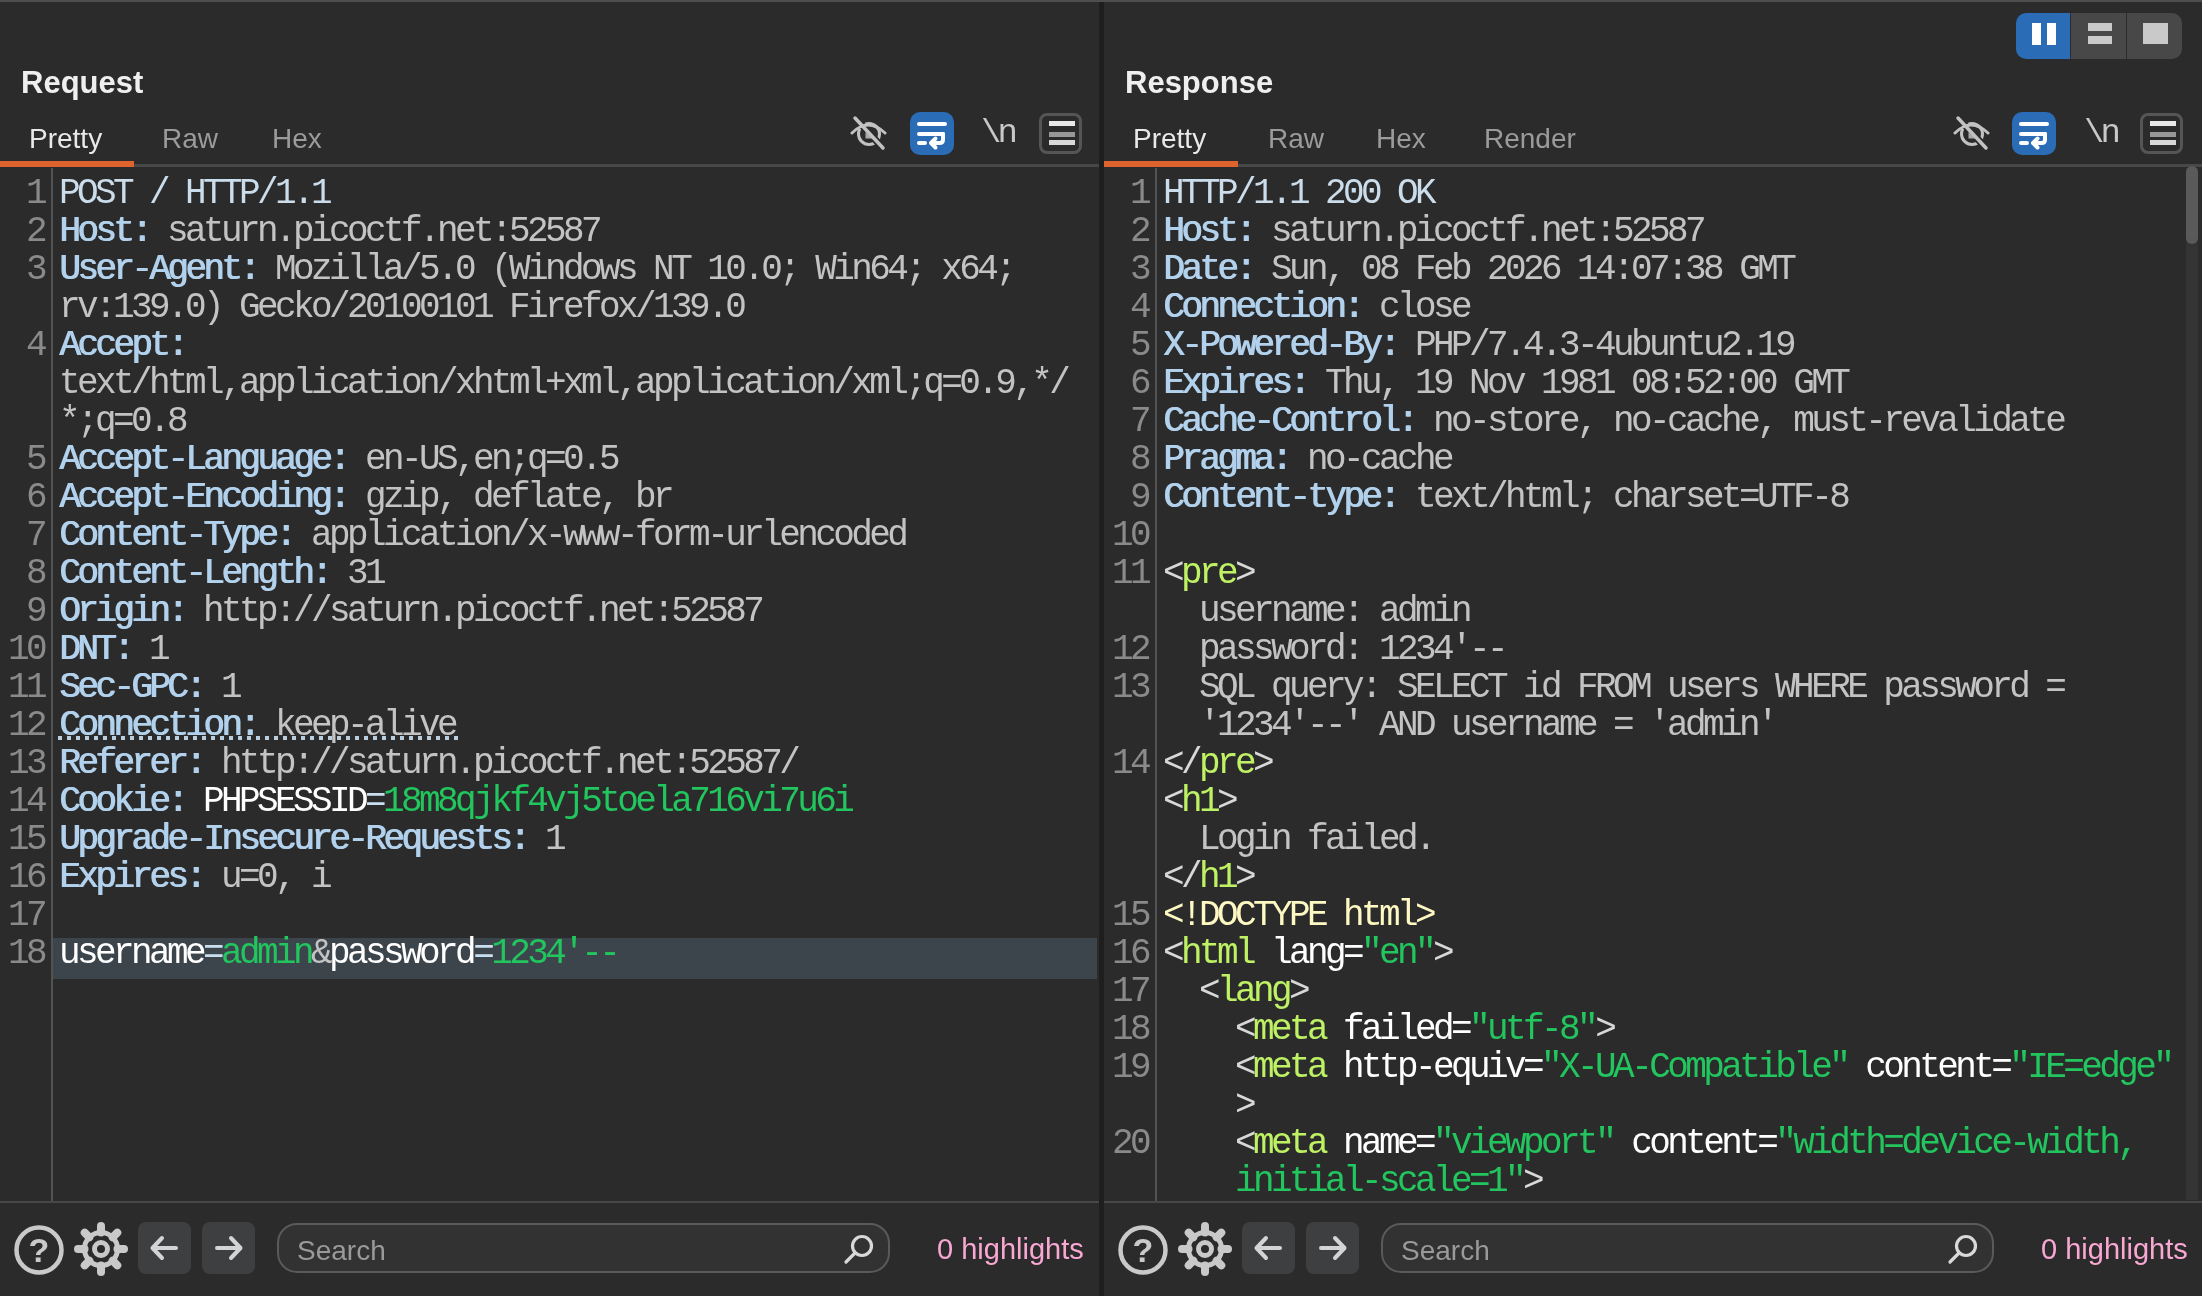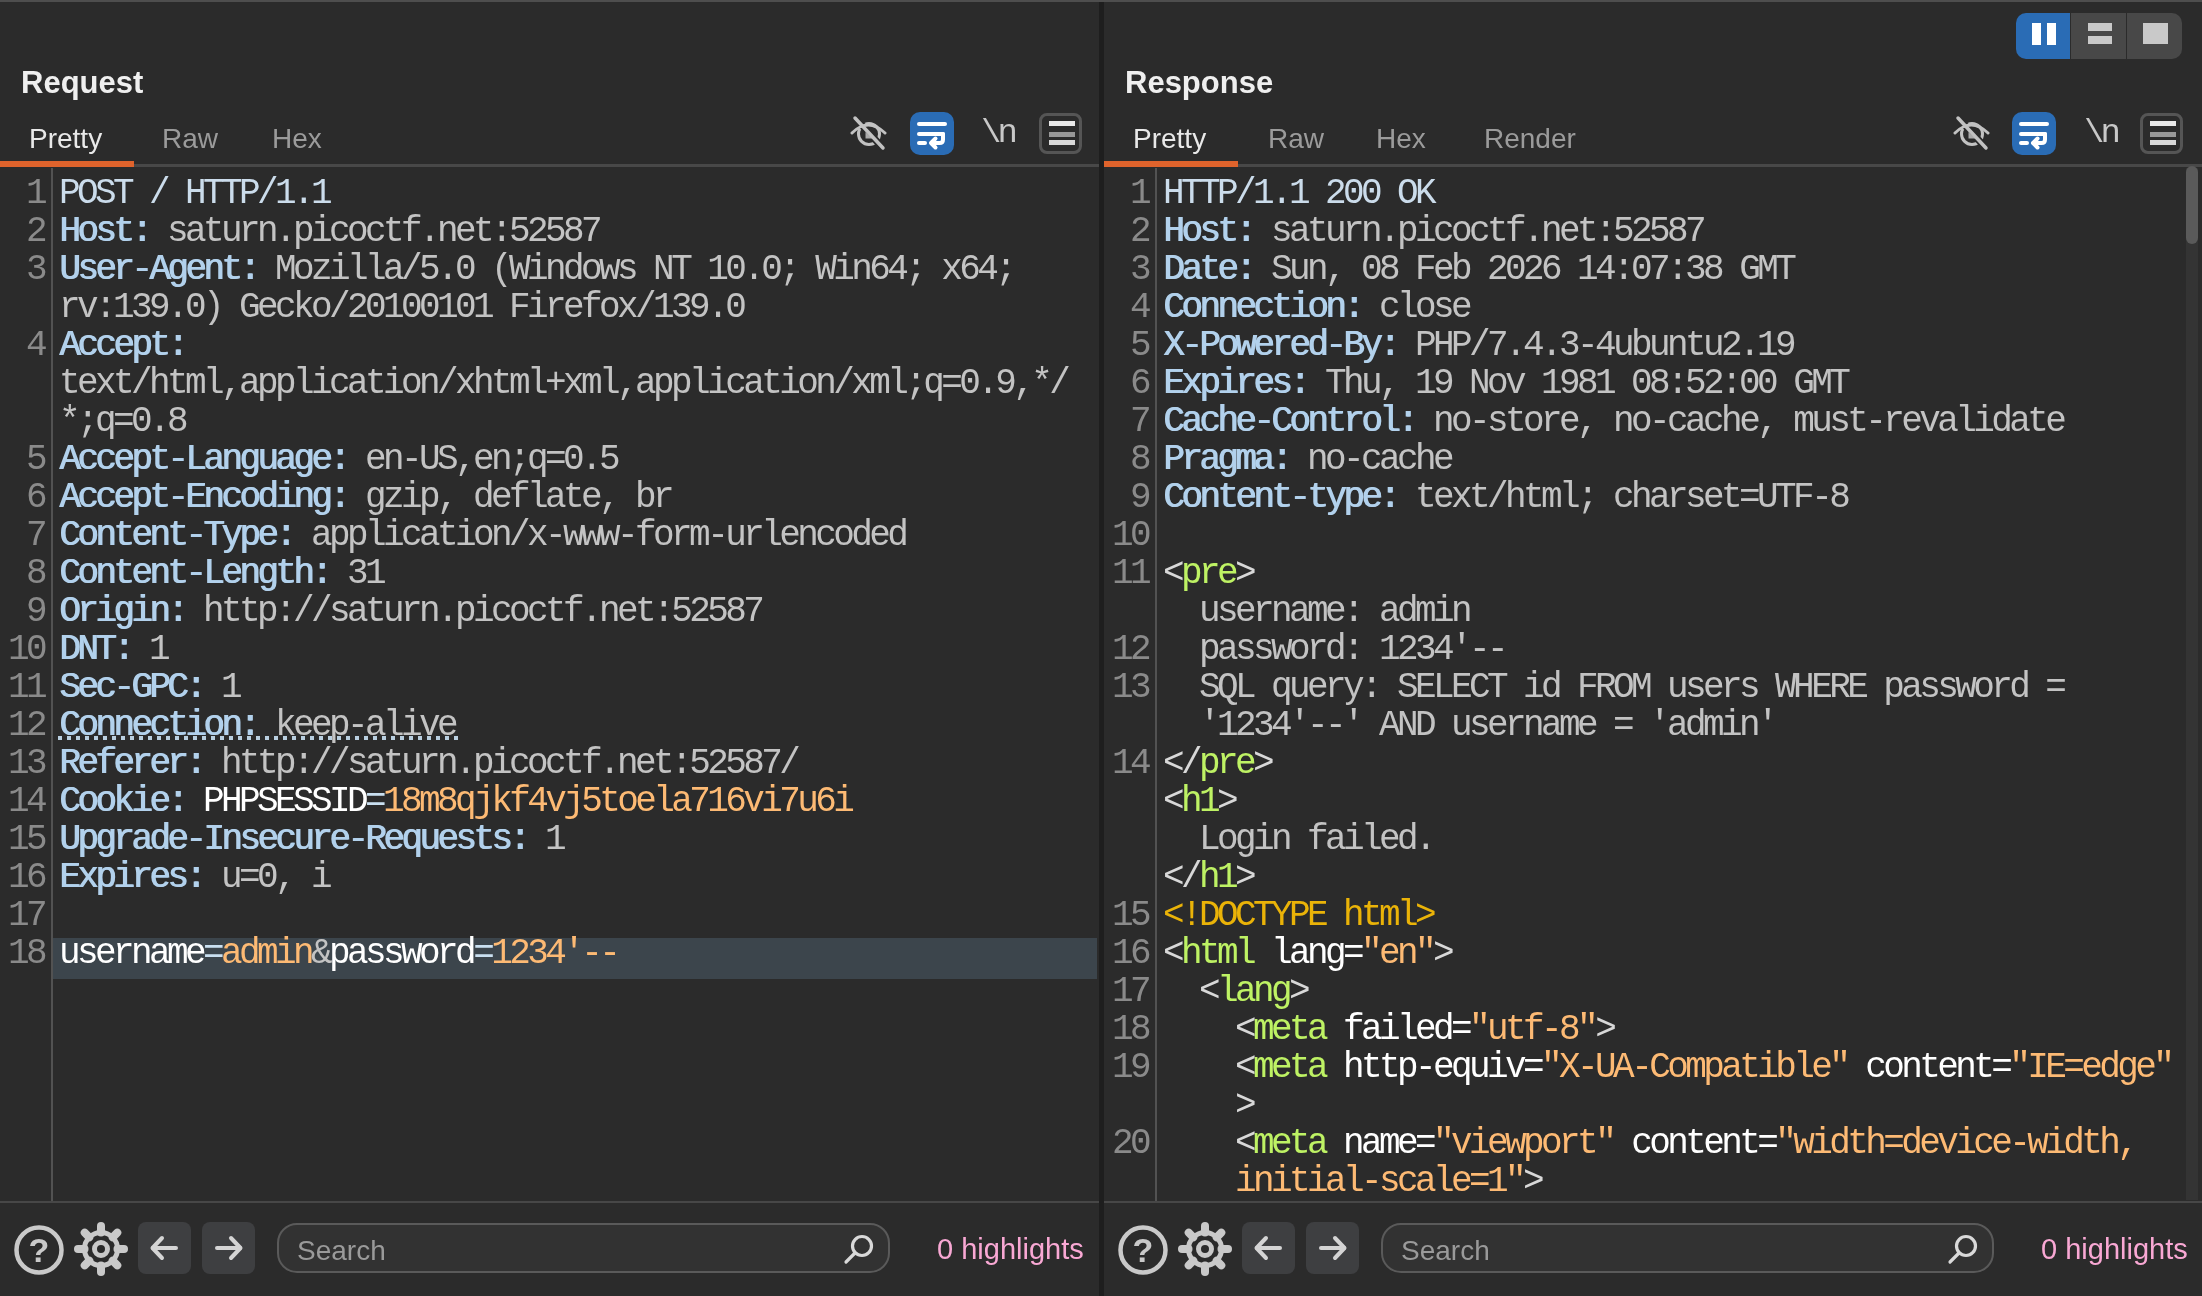--- a/index.html
+++ b/index.html
@@ -14,24 +14,24 @@
 .tabline{position:absolute;top:164px;left:0;width:100%;height:3px;background:#484848}
 .tabsel{position:absolute;top:161px;left:0;height:6px;background:#DF632C}
 .gutline{position:absolute;top:168px;left:51px;width:2px;height:1033px;background:#525252}
 pre{margin:0;font:36px/38px "Liberation Mono",monospace;letter-spacing:-3.6px;color:#C3C3C3}
 .gut{position:absolute;top:175px;left:0;width:44px;text-align:right;color:#8A8A8A}
 .code{position:absolute;top:175px;left:59px}
 .hn{color:#B2D1EC;text-shadow:1px 0 0 currentColor}
 .rq{color:#CBDCEB}
 .pn{color:#ffffff}
 .eq{color:#C9DFF0}
-.pv{color:#fdba74}
+.pv{color:#22c55e}
 .tg{color:#bef264}
 .br{color:#D8D8D8}
-.dt{color:#eab308}
+.dt{color:#fef9c3}
 .dotted{}
 .dotrow{position:absolute;left:58px;top:736px;width:400px;height:4px;background:repeating-linear-gradient(90deg,#B9CFE0 0 4px,transparent 4px 9px)}
 .hl{position:absolute;left:53px;width:1044px;height:38px;background:#3C454C}
 .botline{position:absolute;top:1201px;left:0;width:100%;height:2px;background:#474747}
 .iconbtn{position:absolute}
 .bluebtn{position:absolute;width:44px;height:43px;background:#2A6CB5;border-radius:10px}
 .burger{position:absolute;width:43px;height:41px;border:3px solid #555;border-radius:8px;box-sizing:border-box}
 .burger i{position:absolute;left:7px;width:26px;height:5px;display:block}
 .slashn{position:absolute;font:34px "Liberation Mono",monospace;letter-spacing:-4px;color:#C8C8C8}
 .navbtn{position:absolute;top:1222px;width:53px;height:52px;background:#3E3F41;border-radius:8px}

